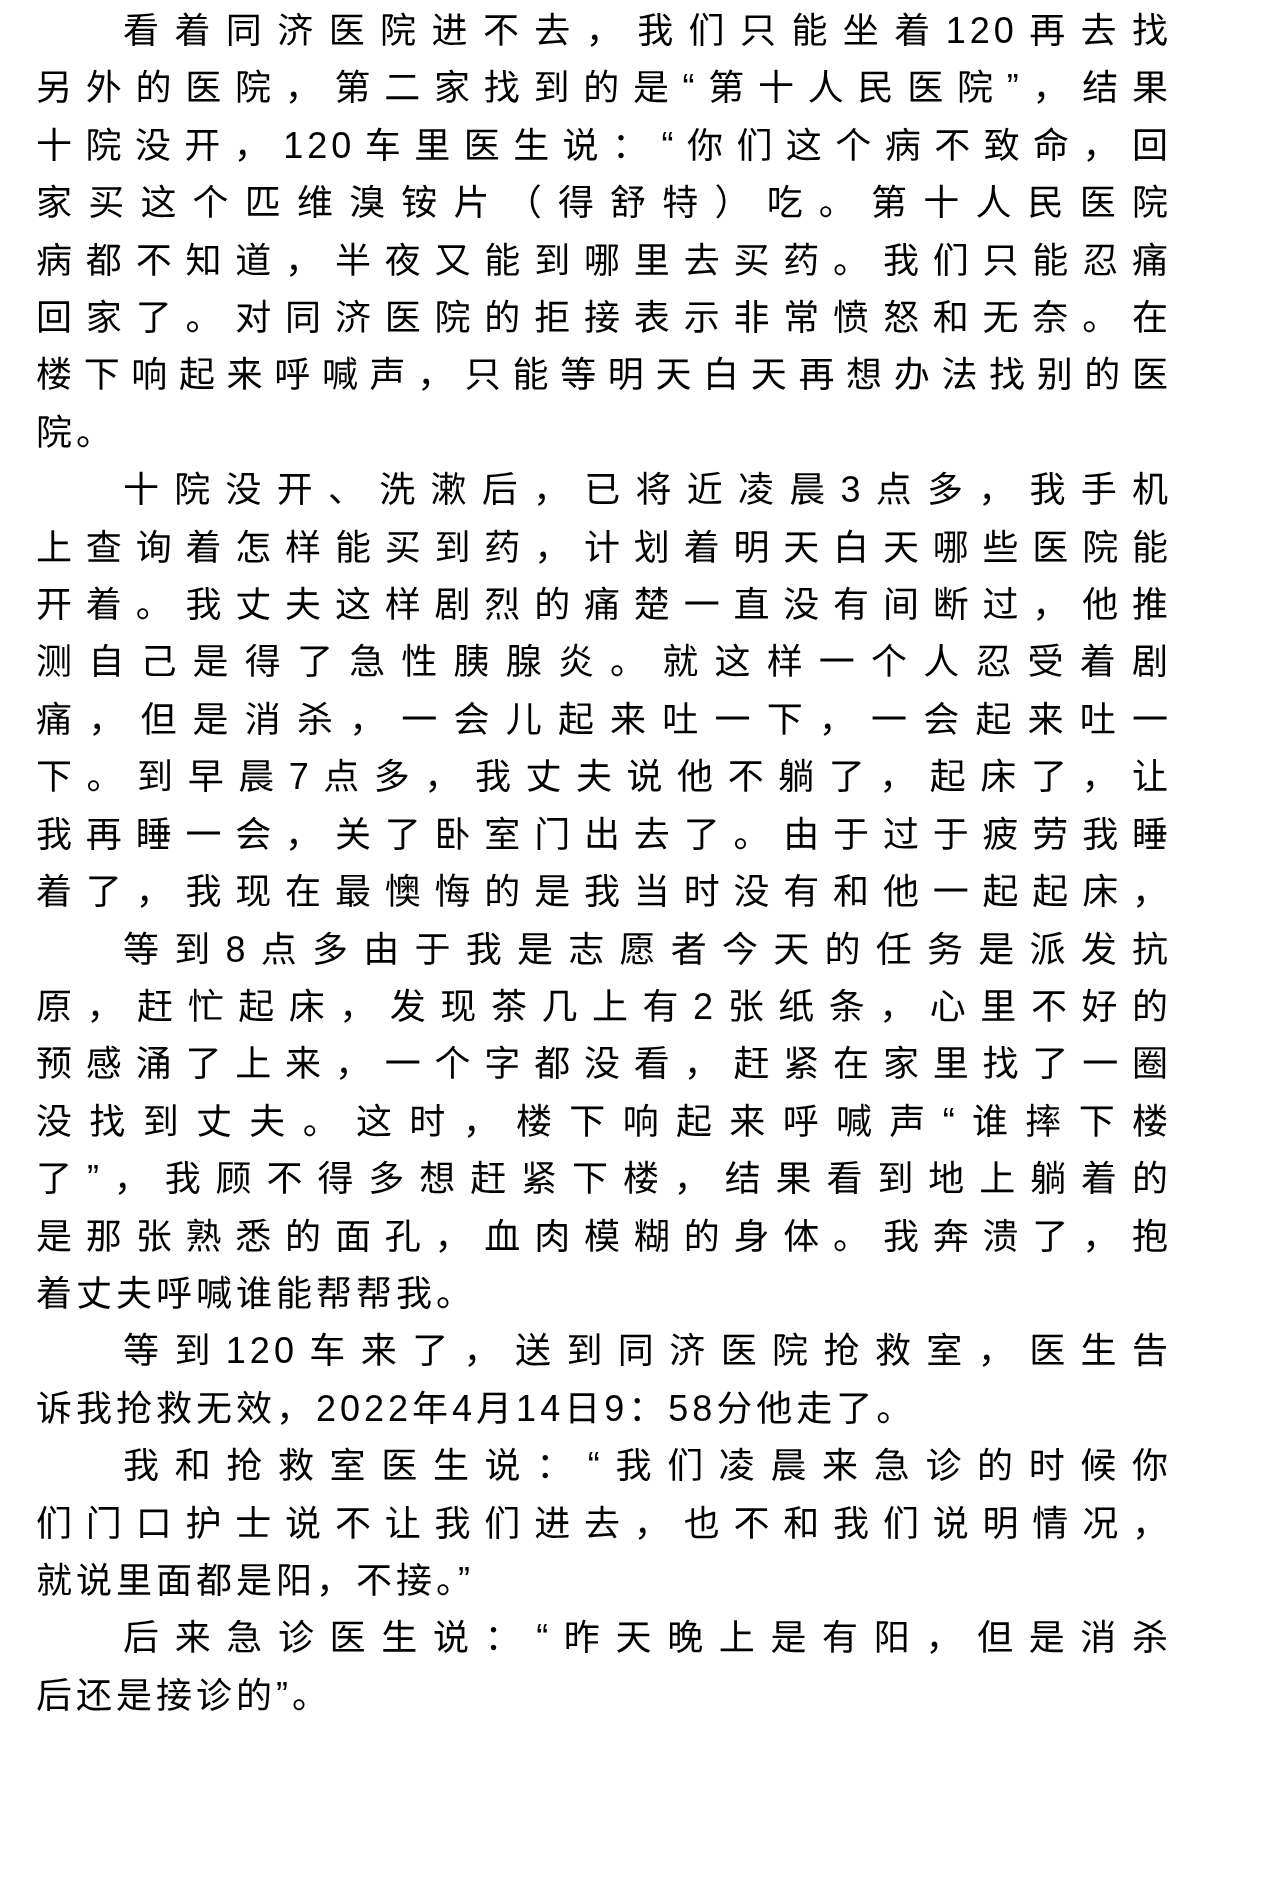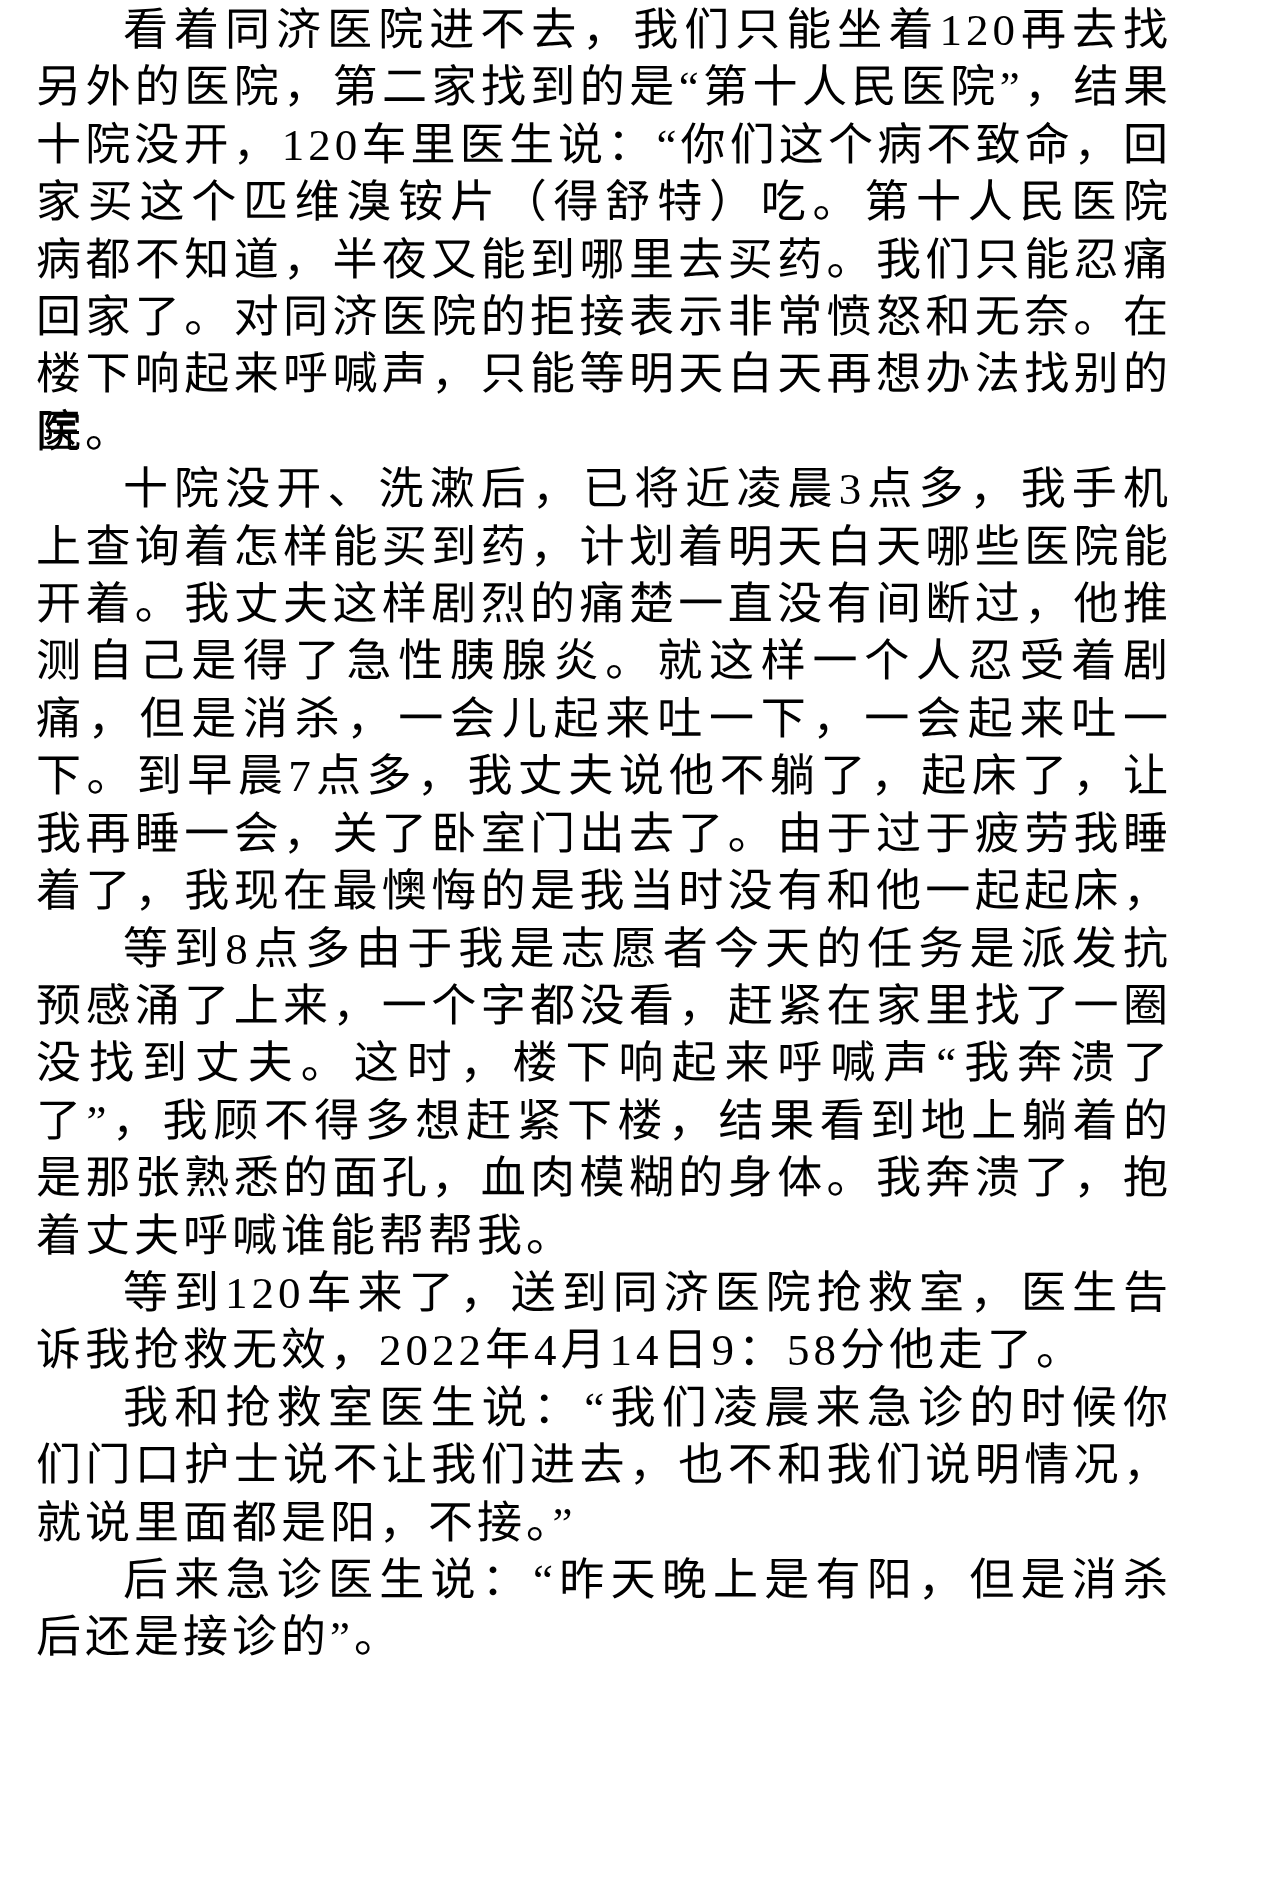--- a/index.html
+++ b/index.html
@@ -11,22 +11,22 @@
     width: 1284px;
     height: 1895px;
     overflow: hidden;
   }
   .doc {
     box-sizing: border-box;
     width: 1284px;
     height: 1895px;
     padding: 2px 112px 0 36px;
     color: #000000;
-    font-family: Liberation Serif, serif;
-    font-size: 45px;
+    font-family: Liberation Sans, sans-serif;
+    font-size: 36px;
     letter-spacing: 4px;
   }
   .para {
     margin: 0;
     padding: 0;
   }
   .line {
     height: 57.42px;
     line-height: 57.42px;
     white-space: normal;
@@ -60,22 +60,23 @@
       <div class="line">上查询着怎样能买到药，计划着明天白天哪些医院能</div>
       <div class="line">开着。我丈夫这样剧烈的痛楚一直没有间断过，他推</div>
       <div class="line">测自己是得了急性胰腺炎。就这样一个人忍受着剧</div>
       <div class="line">痛，但是消杀，一会儿起来吐一下，一会起来吐一</div>
       <div class="line">下。到早晨7点多，我丈夫说他不躺了，起床了，让</div>
       <div class="line">我再睡一会，关了卧室门出去了。由于过于疲劳我睡</div>
       <div class="line">着了，我现在最懊悔的是我当时没有和他一起起床，</div>
     </div>
     <div class="para">
       <div class="line para-start">等到8点多由于我是志愿者今天的任务是派发抗</div>
+      <div class="line">原，赶忙起床，发现茶几上有2张纸条，心里不好的</div>
       <div class="line">预感涌了上来，一个字都没看，赶紧在家里找了一圈</div>
-      <div class="line">没找到丈夫。这时，楼下响起来呼喊声“我奔溃了</div>
+      <div class="line">没找到丈夫。这时，楼下响起来呼喊声“谁摔下楼</div>
       <div class="line">了”，我顾不得多想赶紧下楼，结果看到地上躺着的</div>
       <div class="line">是那张熟悉的面孔，血肉模糊的身体。我奔溃了，抱</div>
       <div class="line para-end">着丈夫呼喊谁能帮帮我。</div>
     </div>
     <div class="para">
       <div class="line para-start">等到120车来了，送到同济医院抢救室，医生告</div>
       <div class="line para-end">诉我抢救无效，2022年4月14日9：58分他走了。</div>
     </div>
     <div class="para">
       <div class="line para-start">我和抢救室医生说：“我们凌晨来急诊的时候你</div>

